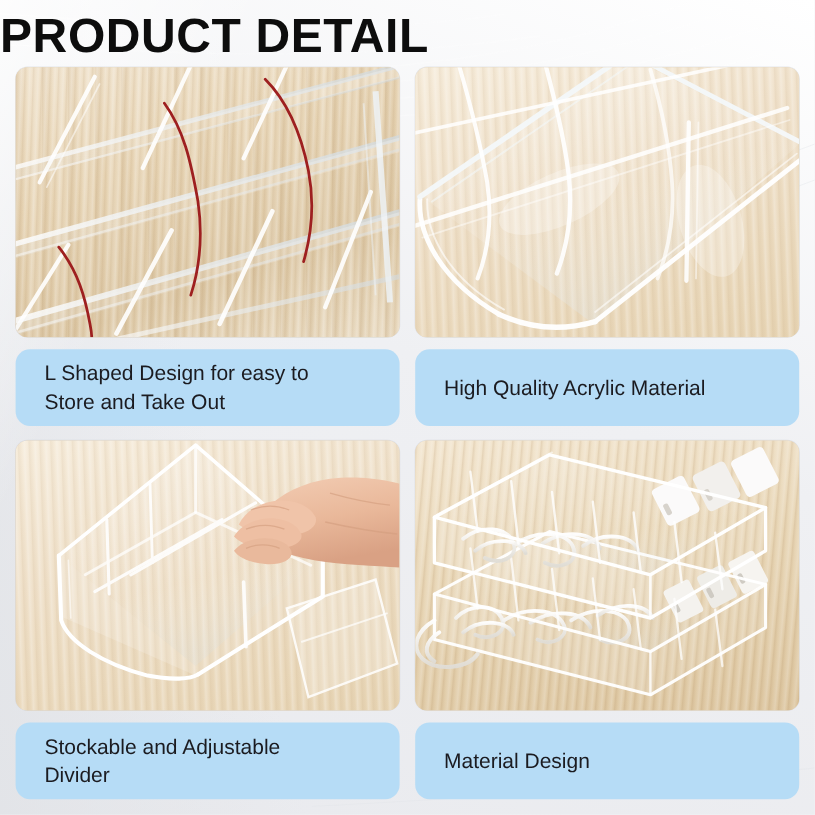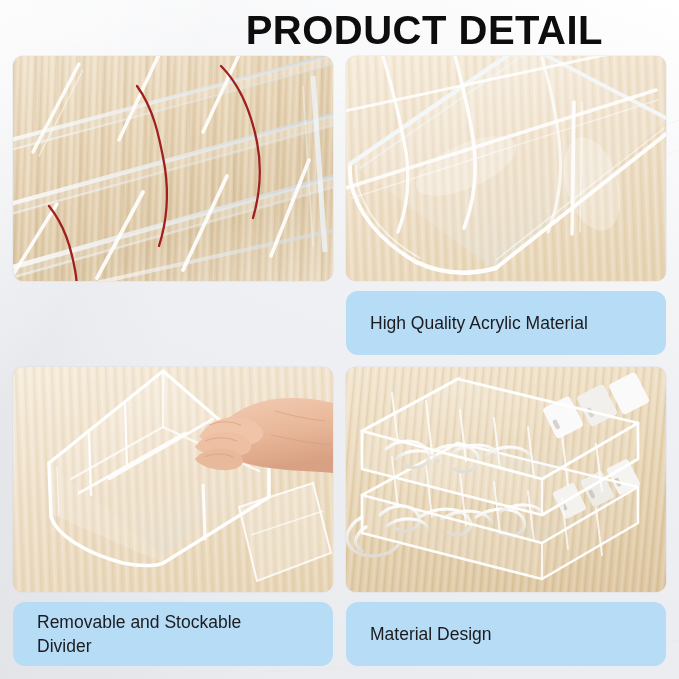--- a/index.html
+++ b/index.html
@@ -35,21 +35,21 @@
 
   
   .title-bar {
     position: absolute;
     left: 0;
     top: 6px;
     width: 603px;
     height: 48px;
     display: flex;
     align-items: center;
-    justify-content: flex-end;
+    justify-content: flex-start;
   }
   .title-text {
     font-family: "Liberation Sans", sans-serif;
     font-weight: bold;
     font-size: 40px;
     letter-spacing: 0.5px;
     color: #0d0d0d;
     line-height: 1;
     white-space: nowrap;
   }
@@ -233,20 +233,24 @@
             <path d="M-10 214 L 330 118 L 330 130 L -10 226 Z"></path>
           </g>
 
           <g fill="none" stroke="#9e2020" stroke-width="2.3" stroke-linecap="round">
             <path d="M 124 30 C 140 52, 146 78, 152 112 C 156 140, 154 165, 146 190"></path>
             <path d="M 208 10 C 228 30, 238 56, 244 86 C 249 112, 247 138, 240 162"></path>
             <path d="M 36 150 C 52 170, 58 192, 62 214 C 64 224, 64 228, 63 232"></path>
           </g>
         </svg>
       </div>
+      <div class="caption">
+        <div class="caption-text">L Shaped Design for easy to
+Store and Take Out</div>
+      </div>
     </div>
 
     <div class="card">
       <div class="photo">
         <div class="wood pale"></div>
         <svg class="photo-svg" viewBox="0 0 320 225" preserveAspectRatio="none">
           <defs>
             <linearGradient id="acr2" x1="0" y1="0" x2="0.4" y2="1">
               <stop offset="0%" stop-color="#ffffff" stop-opacity="0.55"></stop>
               <stop offset="60%" stop-color="#ffffff" stop-opacity="0.20"></stop>
@@ -351,21 +355,21 @@
               <path d="M 196 58 C 206 54, 218 54, 228 58"></path>
               <path d="M 192 74 C 202 70, 214 70, 224 74"></path>
               <path d="M 192 90 C 200 86, 212 86, 220 90"></path>
               <path d="M 262 44 C 276 48, 292 52, 312 54"></path>
               <path d="M 258 68 C 276 72, 296 76, 318 78"></path>
             </g>
           </g>
         </svg>
       </div>
       <div class="caption">
-        <div class="caption-text">Removable and Stockable
+        <div class="caption-text">Stockable and Adjustable
 Divider</div>
       </div>
     </div>
 
     <div class="card">
       <div class="photo">
         <div class="wood warm"></div>
         <svg class="photo-svg" viewBox="0 0 320 225" preserveAspectRatio="none">
           <defs>
             <linearGradient id="acr4" x1="0" y1="0" x2="0.2" y2="1">

